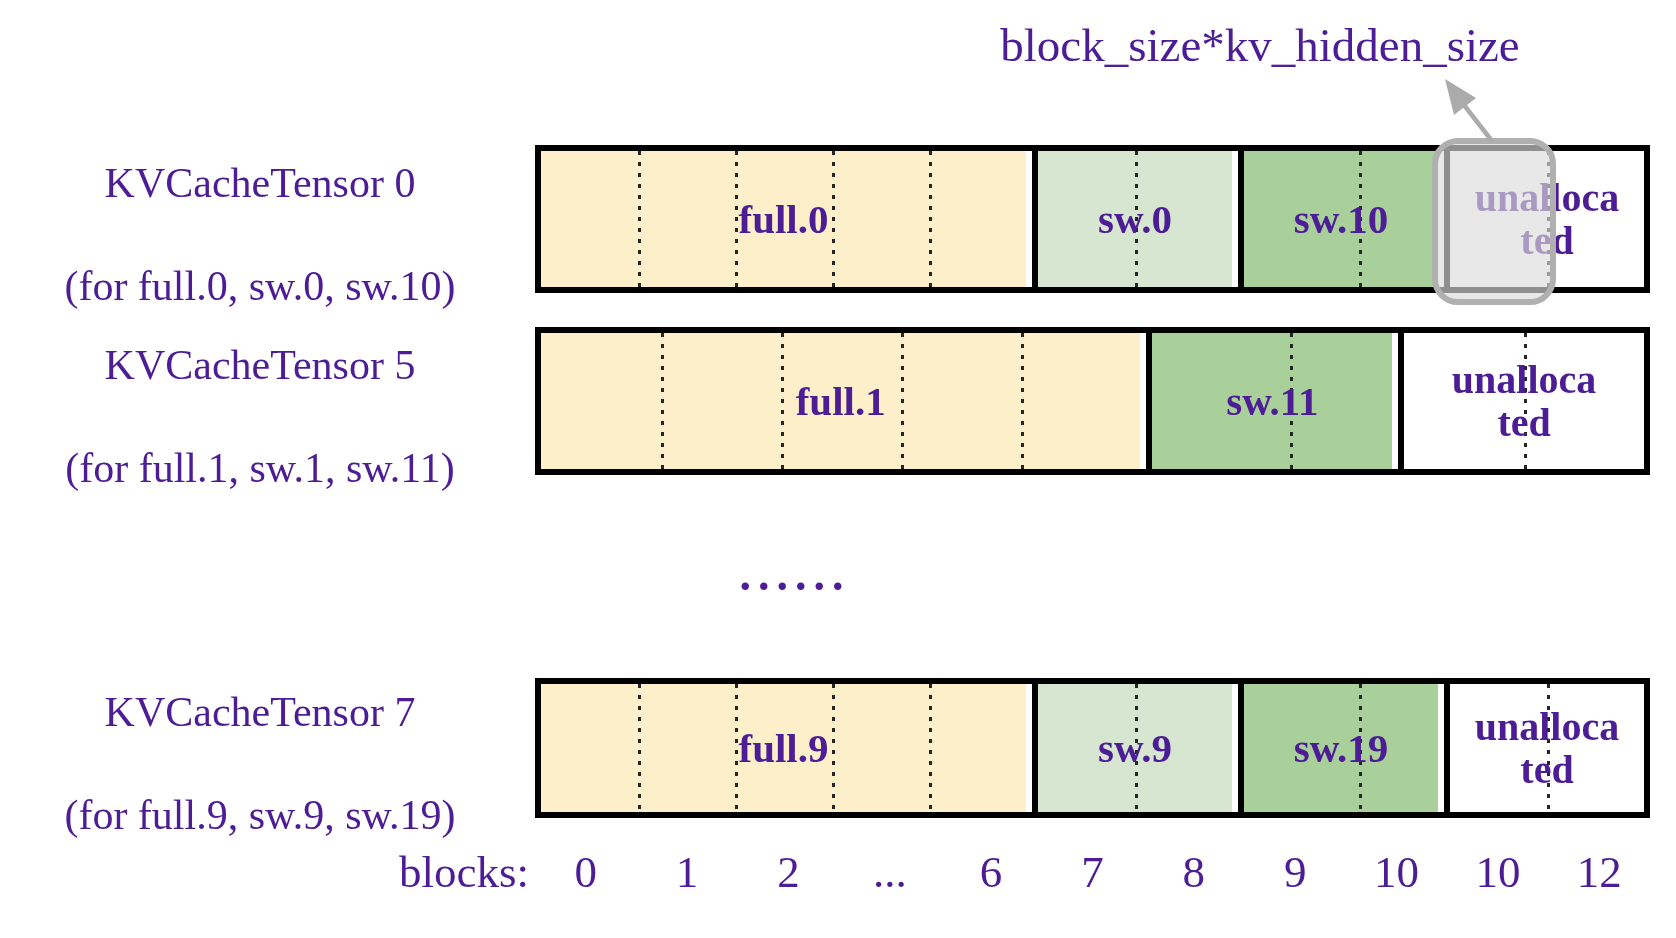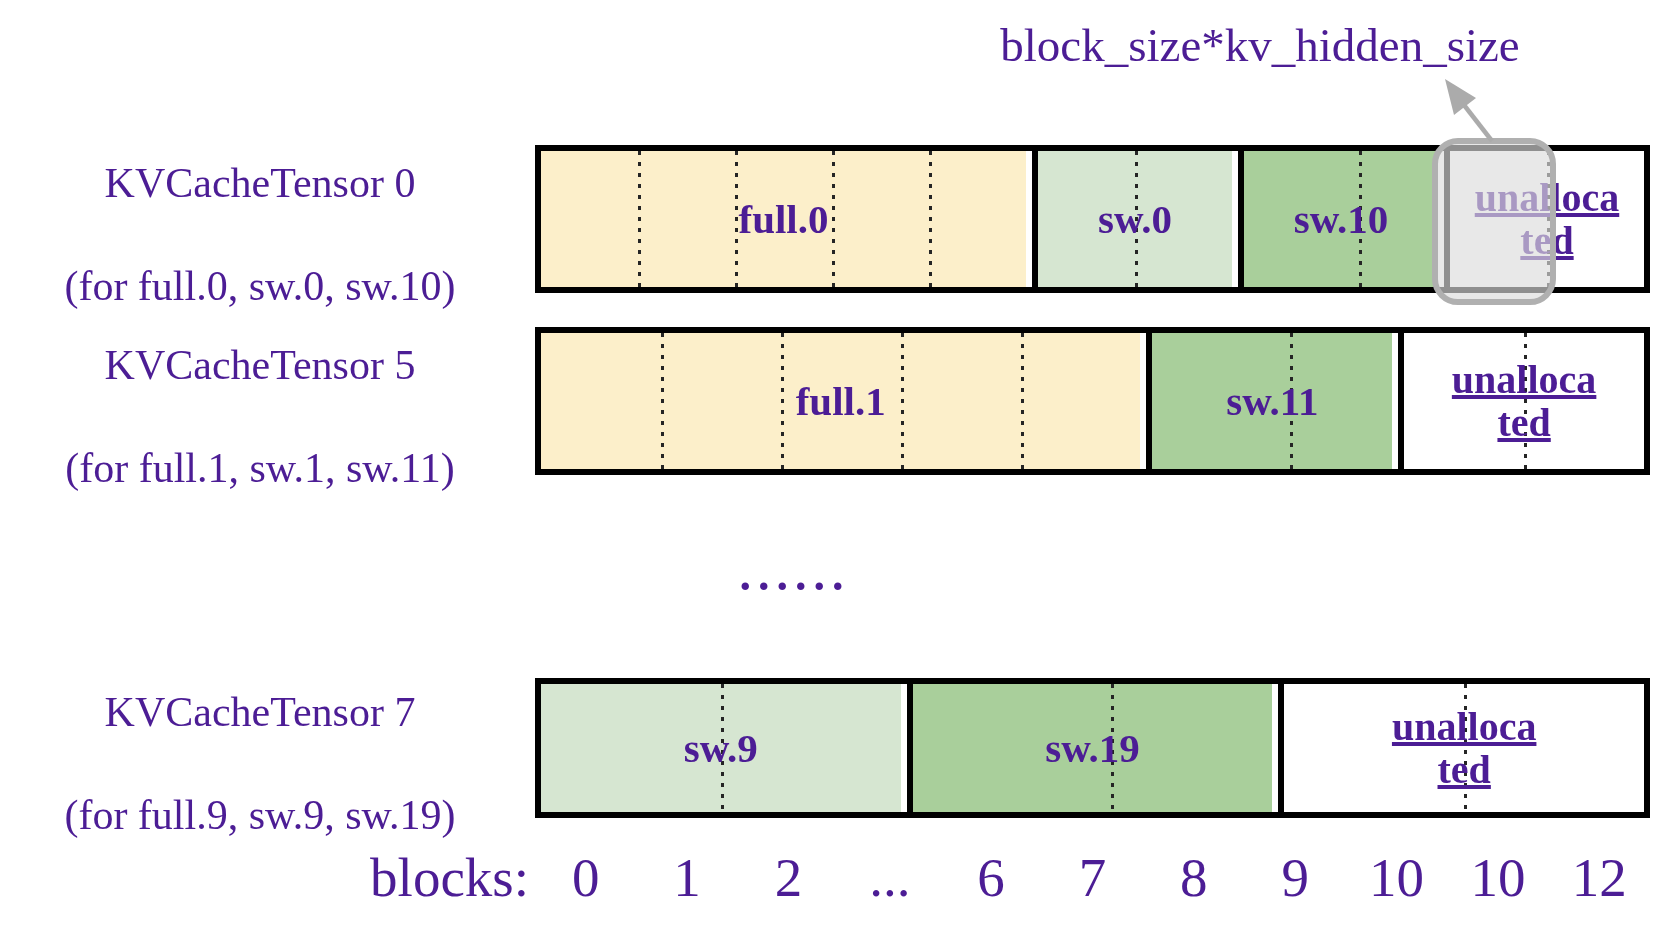--- a/index.html
+++ b/index.html
@@ -48,21 +48,21 @@
     background-size:3px 100%;
     background-repeat:no-repeat;
     background-position:0 0;
   }
 
   .seg-label{
     position:absolute;inset:0;z-index:2;
     display:flex;align-items:center;justify-content:center;
     font-weight:bold;font-size:41px;pointer-events:none;
   }
-  .seg-label.two-line{flex-direction:column;line-height:1.08;font-size:40px;text-decoration:underline;}
+  .seg-label.two-line{flex-direction:column;line-height:1.08;font-size:40px;}
 
   
   .hl-box{
     position:absolute;left:1432px;top:138px;width:124px;height:167px;
     box-sizing:border-box;
     border:6px solid var(--hlborder);
     border-radius:26px;
     background:var(--hlfill);
     z-index:3;
   }
@@ -73,21 +73,21 @@
   
   .ellipsis{
     position:absolute;left:690px;top:552px;width:210px;
     text-align:center;font-size:46px;font-weight:bold;
     letter-spacing:7px;line-height:1;
   }
 
   
   .axis{
     position:absolute;top:846px;left:0;right:26px;
-    display:flex;align-items:baseline;font-size:55px;
+    display:flex;align-items:baseline;font-size:45px;
   }
   .axis-label{width:535px;box-sizing:border-box;text-align:right;padding-right:6px;}
   .ticks{flex:1;display:flex;}
   .tick{flex:1 1 0;text-align:center;}
 </style>
 </head>
 <body>
 
 <div class="canvas">
 
@@ -159,20 +159,28 @@
   </div>
 
   <div class="ellipsis">......</div>
 
   <div class="row row-2">
     <div class="row-label">
       <div>KVCacheTensor 7</div>
       <div>(for full.9, sw.9, sw.19)</div>
     </div>
     <div class="bar">
+      <div class="seg seg-full">
+        <div class="cell"></div>
+        <div class="cell"></div>
+        <div class="cell"></div>
+        <div class="cell"></div>
+        <div class="cell"></div>
+        <span class="seg-label">full.9</span>
+      </div>
       <div class="seg seg-swlow">
         <div class="cell"></div>
         <div class="cell"></div>
         <span class="seg-label">sw.9</span>
       </div>
       <div class="seg seg-swhigh">
         <div class="cell"></div>
         <div class="cell"></div>
         <span class="seg-label">sw.19</span>
       </div>

